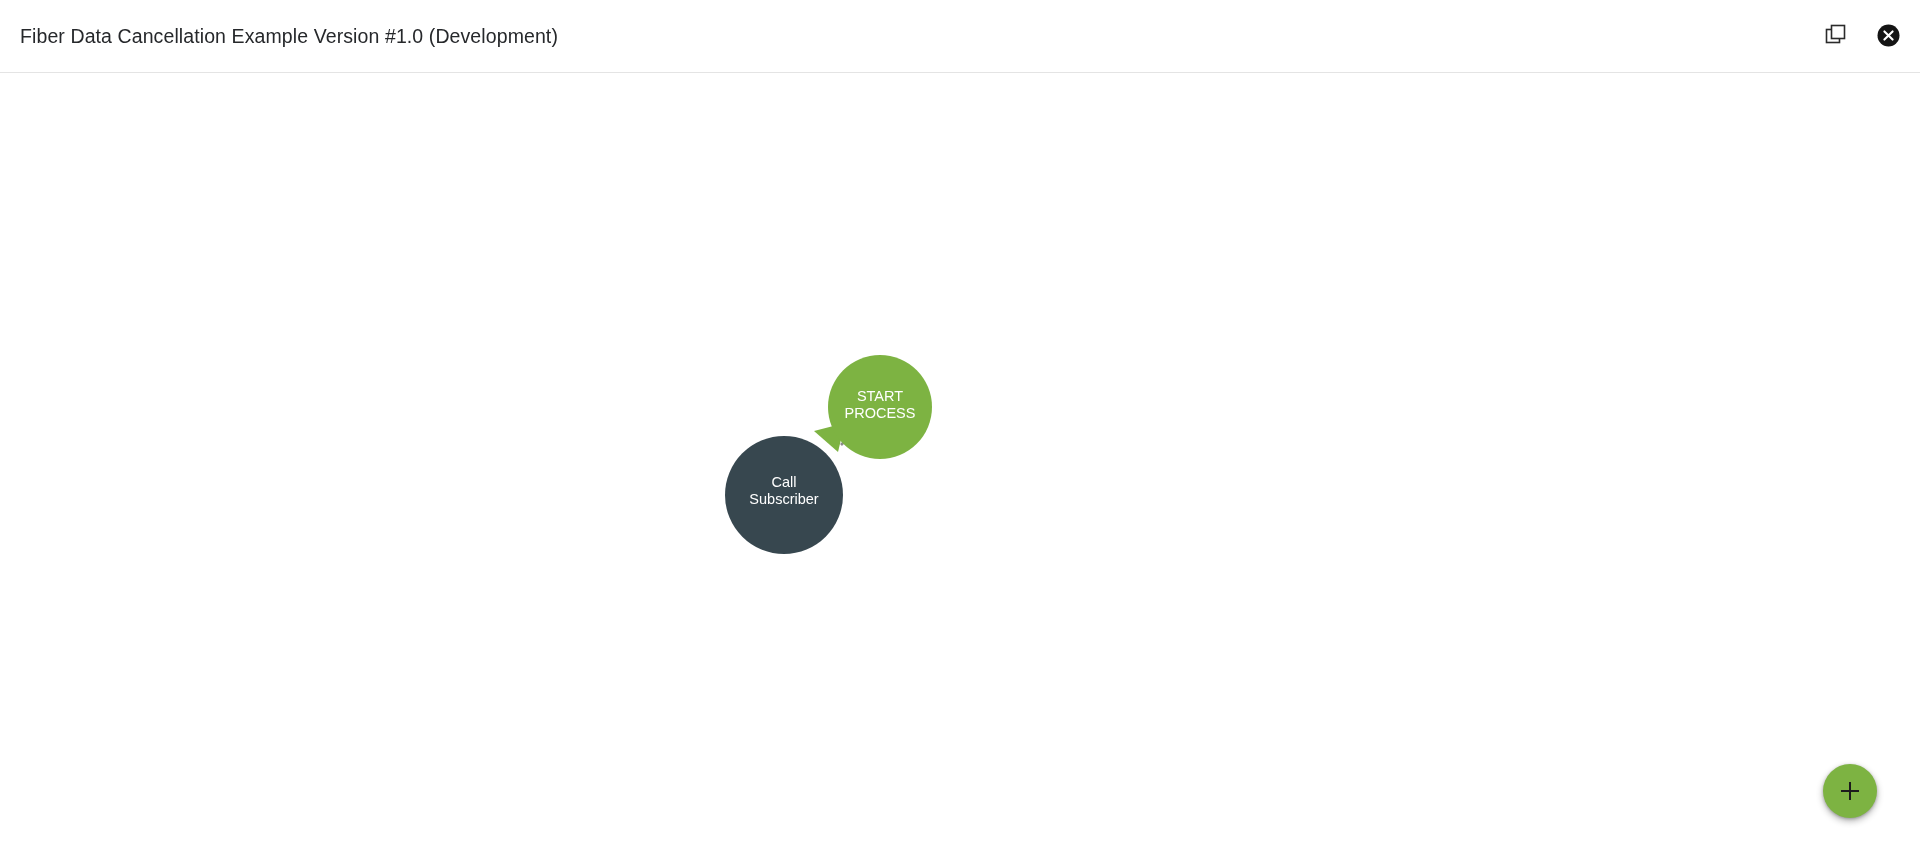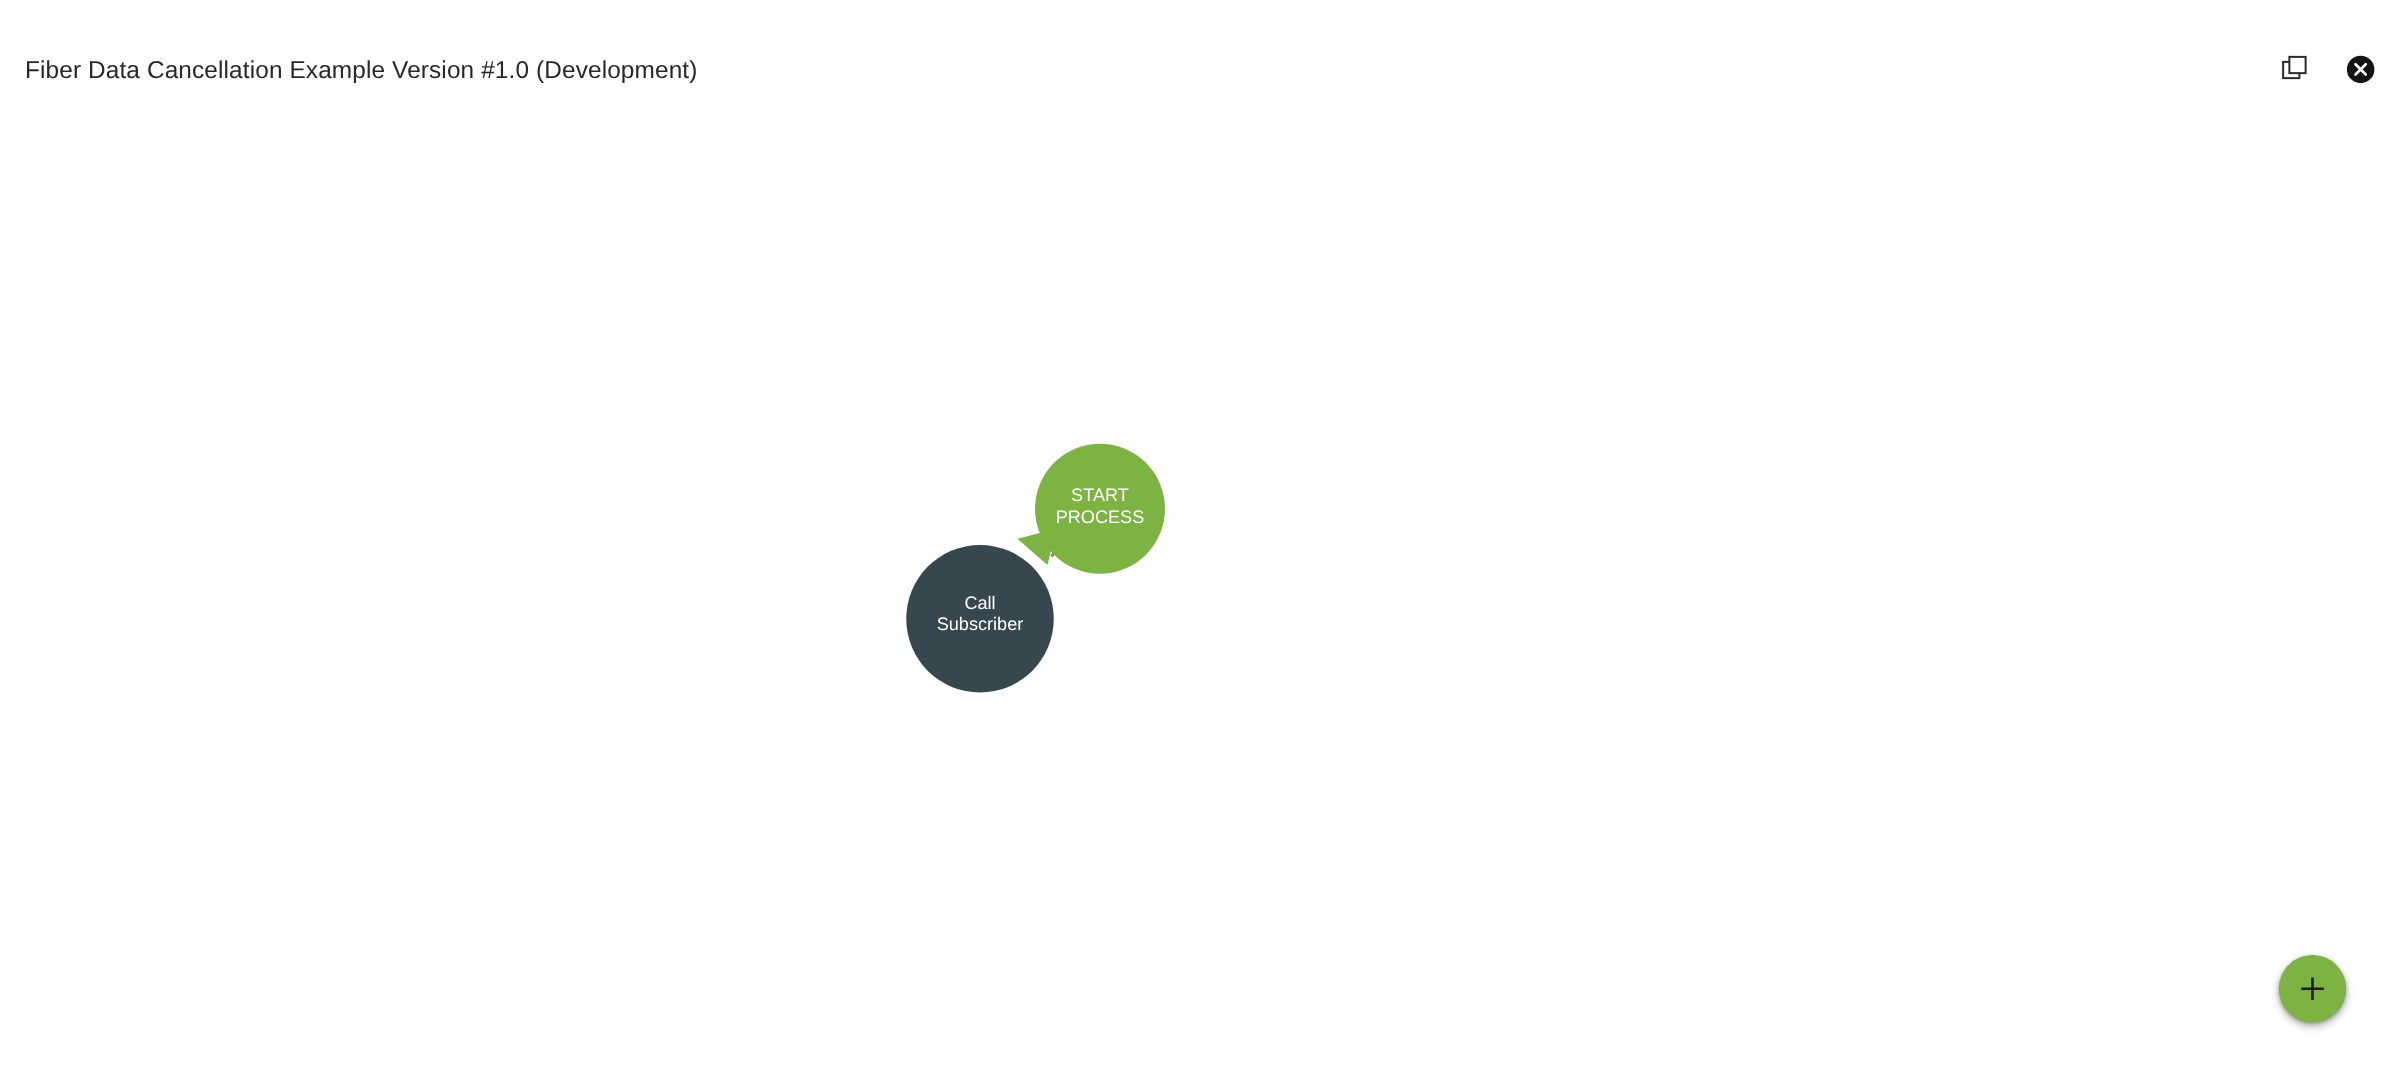--- a/index.html
+++ b/index.html
@@ -26,21 +26,20 @@
   .header {
     position: absolute;
     top: 0;
     left: 0;
     width: 1920px;
     height: 73px;
     background: #ffffff;
     border-bottom: 1px solid #e4e4e4;
     display: flex;
     align-items: center;
-    margin-top: 20px;
   }
   .header-title {
     margin-left: 20px;
     font-size: 19.5px;
     line-height: 24px;
     color: #26282b;
     font-weight: 400;
     letter-spacing: 0.1px;
     white-space: nowrap;
   }

